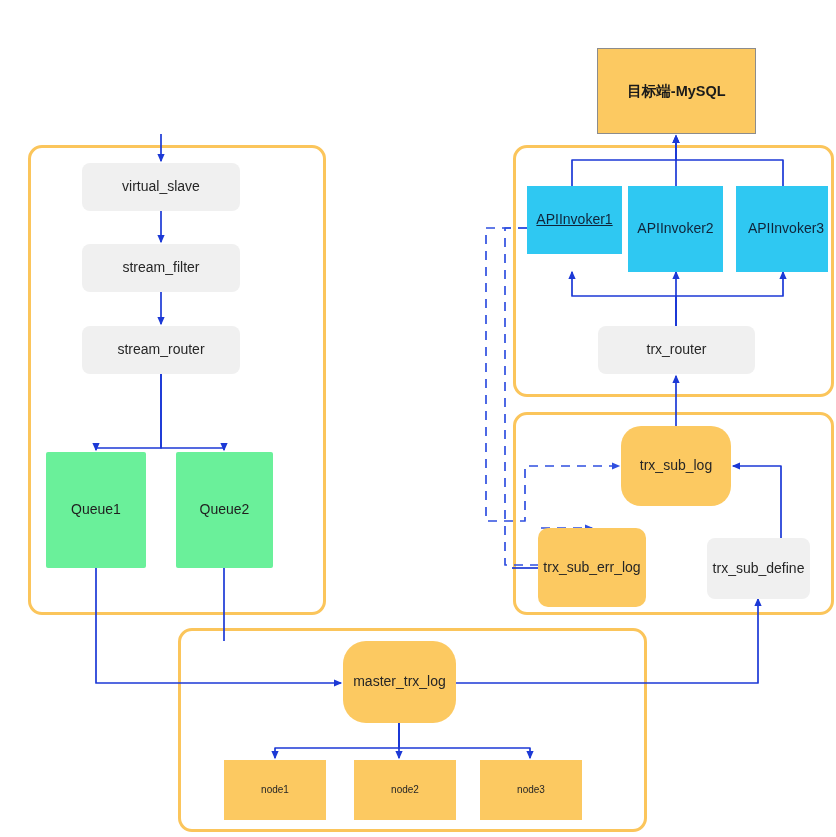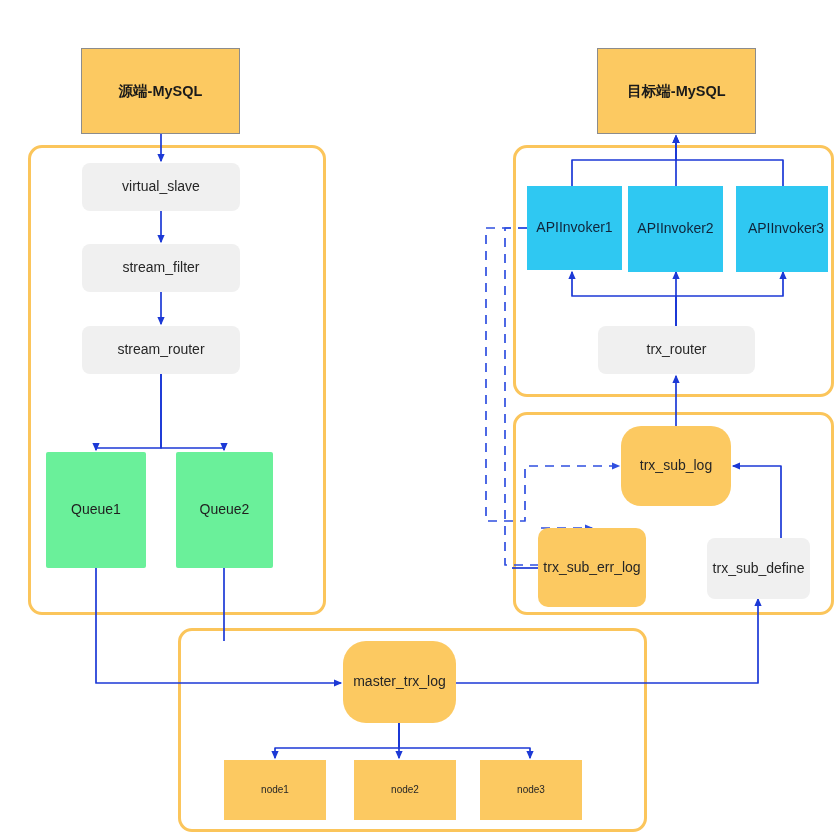--- a/index.html
+++ b/index.html
@@ -69,23 +69,20 @@
 
     <g fill="none" stroke="#2f4fe0" stroke-width="1.7" stroke-dasharray="9,7" stroke-linejoin="round">
       <path d="M527,228 L486,228 L486,521 L525,521 L525,466 L619,466" marker-end="url(#ahd)"></path>
       <path d="M527,228 L505,228 L505,565 L540,565 L540,528 L592,528" marker-end="url(#ahd)"></path>
     </g>
     <g fill="none" stroke="#1c39d6" stroke-width="1.7" stroke-linejoin="round">
       <path d="M512,568 L543,568" marker-end="none"></path>
     </g>
   </svg>
 
-  <div class="node db" style="left:81px; top:48px; width:159px; height:86px;">
-    <span>源端-MySQL</span>
-  </div>
 
   <div class="node db" style="left:597px; top:48px; width:159px; height:86px;">
     <span>目标端-MySQL</span>
   </div>
 
   <div class="node gray" style="left:82px; top:163px; width:158px; height:48px;">
     <span>virtual_slave</span>
   </div>
 
   <div class="node gray" style="left:82px; top:244px; width:158px; height:48px;">
@@ -97,21 +94,21 @@
   </div>
 
   <div class="node green" style="left:46px; top:452px; width:100px; height:116px;">
     <span>Queue1</span>
   </div>
 
   <div class="node green" style="left:176px; top:452px; width:97px; height:116px;">
     <span>Queue2</span>
   </div>
 
-  <div class="node cyan" style="left:527px; top:186px; width:95px; height:84px;">
+  <div class="node cyan" style="left:527px; top:186px; width:95px; height:68px;text-decoration:underline;">
     <span>APIInvoker1</span>
   </div>
 
   <div class="node cyan" style="left:628px; top:186px; width:95px; height:86px;">
     <span>APIInvoker2</span>
   </div>
 
   <div class="node cyan" style="left:736px; top:186px; width:92px; height:86px;padding-left:8px;">
     <span>APIInvoker3</span>
   </div>

